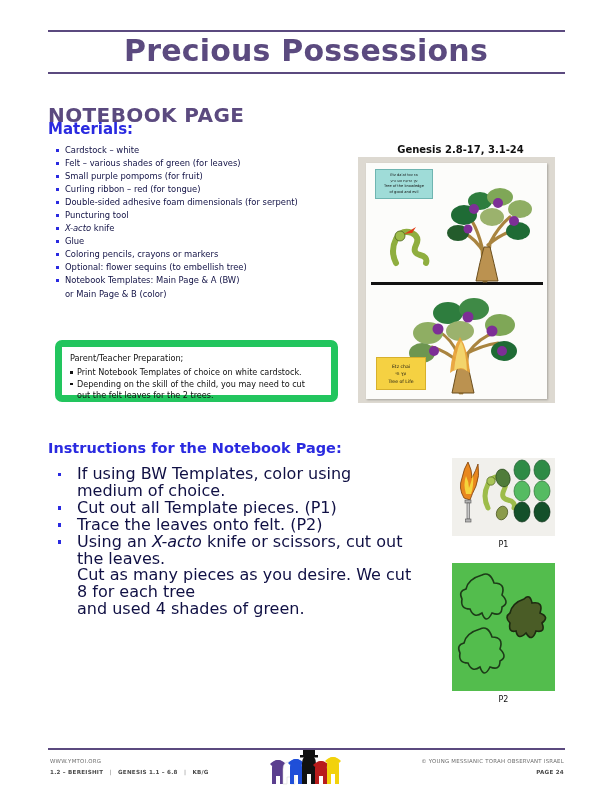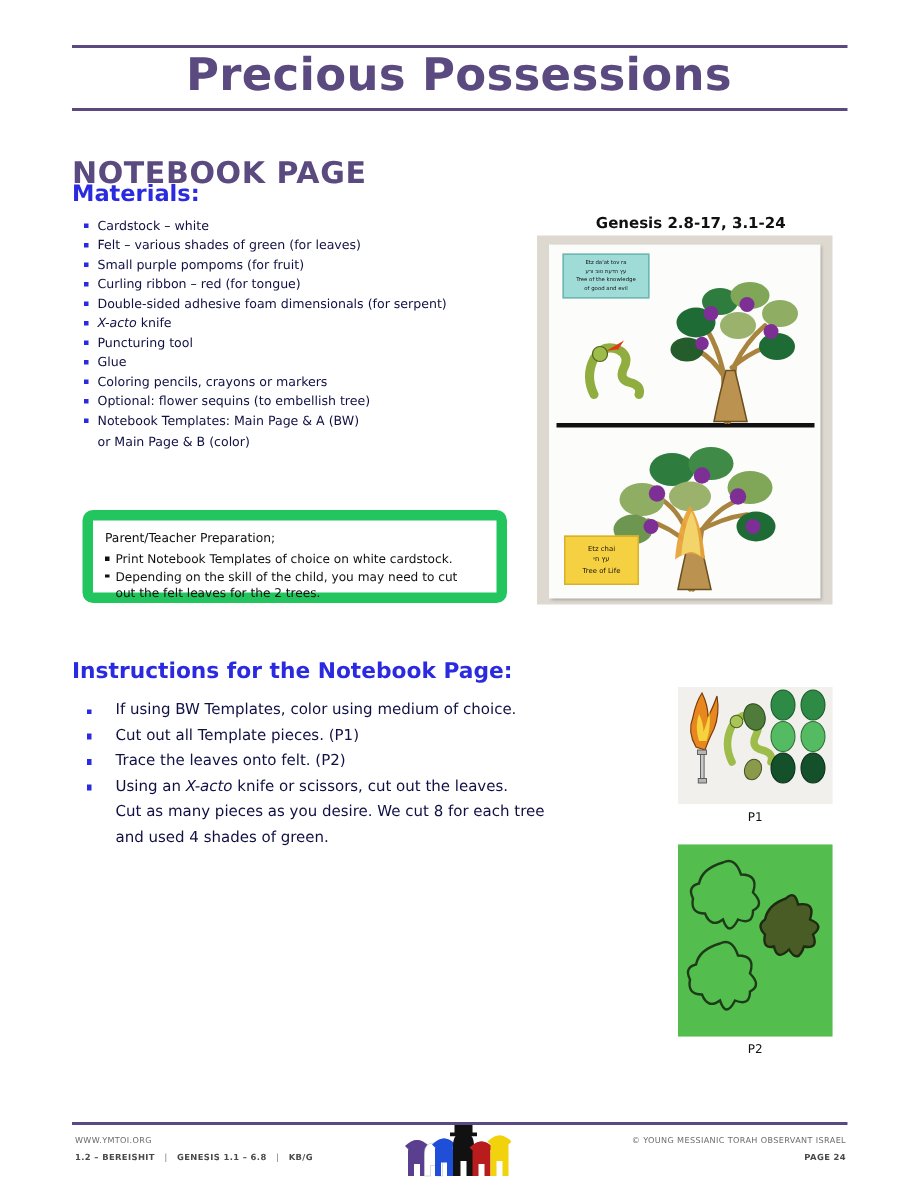--- a/index.html
+++ b/index.html
@@ -69,21 +69,21 @@
   .prep-list li.cont::before{display:none;}
 
   
   .instr-head{
     position:absolute;left:48px;top:440px;
     font-size:14.5px;font-weight:bold;color:#2a2ae0;
   }
   .instr-list{
     position:absolute;left:54px;top:466px;width:360px;
     list-style:none;margin:0;padding:0;
-    font-size:10px;color:#101044;line-height:16.9px;
+    font-size:16px;color:#101044;line-height:16.9px;
   }
   .instr-list li{position:relative;padding-left:23px;}
   .instr-list li::before{
     content:"";position:absolute;left:4px;top:6.5px;
     width:3.4px;height:3.4px;background:#2a2ae0;
   }
   .instr-list li.cont::before{display:none;}
   .instr-list li i{font-style:italic;}
 
   
@@ -161,22 +161,22 @@
   <div class="rule rule-bot"></div>
   <div class="section-head">NOTEBOOK PAGE</div>
 
   <div class="materials-head">Materials:</div>
   <ul class="mat-list" id="mat-list">
       <li>Cardstock – white</li>
       <li>Felt – various shades of green (for leaves)</li>
       <li>Small purple pompoms (for fruit)</li>
       <li>Curling ribbon – red (for tongue)</li>
       <li>Double-sided adhesive foam dimensionals (for serpent)</li>
+      <li>Puncturing tool</li>
       <li><i>X-acto</i> knife</li>
-      <li>Puncturing tool</li>
       <li>Glue</li>
       <li>Coloring pencils, crayons or markers</li>
       <li>Optional: flower sequins (to embellish tree)</li>
       <li>Notebook Templates: Main Page &amp; A (BW)</li>
       <li class="cont">or Main Page &amp; B (color)</li>
     </ul>
 
   <div class="prep-box">
     <div class="prep-title">Parent/Teacher Preparation;</div>
     <ul class="prep-list" id="prep-list">

